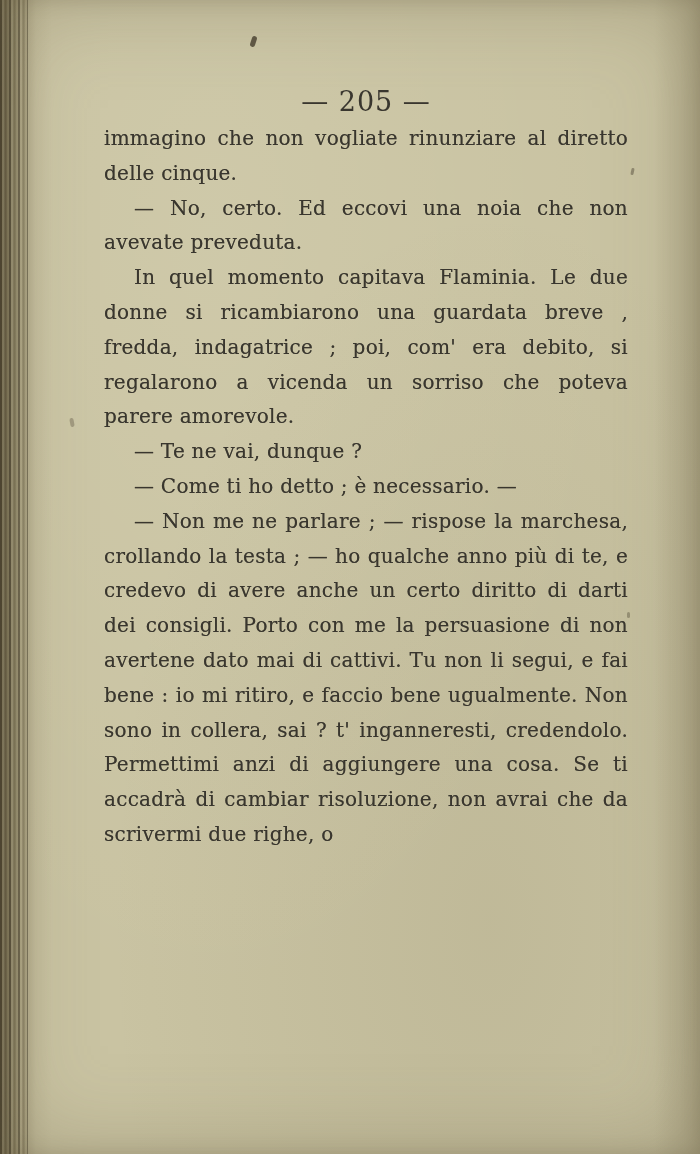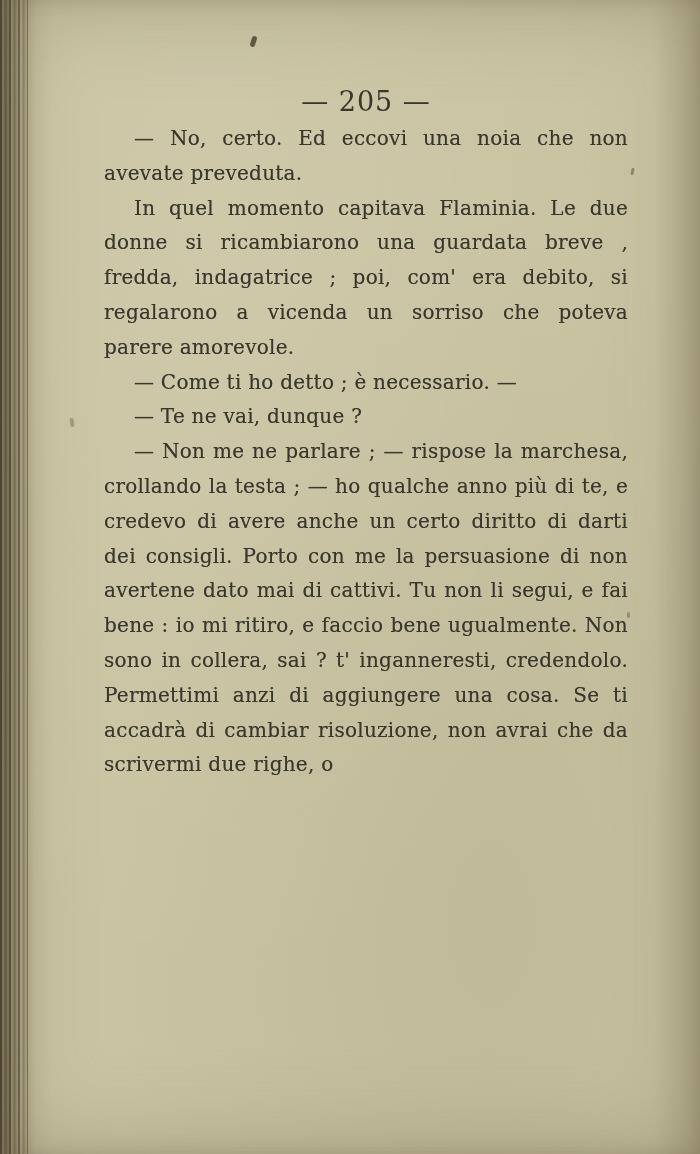--- a/index.html
+++ b/index.html
@@ -77,19 +77,20 @@
   <div class="paper-shade"></div>
 
   <div class="speck s1"></div>
   <div class="speck s2"></div>
   <div class="speck s3"></div>
   <div class="speck s4"></div>
 
   <div class="pagenum">— 205 —</div>
 
   <div class="text">
+    <p class="p-flush">immagino che non vogliate rinunziare al diretto delle cinque.</p>
     <p class="p-ind">— No, certo. Ed eccovi una noia che non avevate preveduta.</p>
     <p class="p-ind">In quel momento capitava Flaminia. Le due donne si ricambiarono una guardata breve , fredda, indagatrice ; poi, com' era debito, si regalarono a vicenda un sorriso che poteva parere amorevole.</p>
+    <p class="p-ind">— Te ne vai, dunque ?</p>
     <p class="p-ind">— Come ti ho detto ; è necessario. —</p>
-    <p class="p-ind">— Te ne vai, dunque ?</p>
     <p class="p-ind">— Non me ne parlare ; — rispose la marchesa, crollando la testa ; — ho qualche anno più di te, e credevo di avere anche un certo diritto di darti dei consigli. Porto con me la persuasione di non avertene dato mai di cattivi. Tu non li segui, e fai bene : io mi ritiro, e faccio bene ugualmente. Non sono in collera, sai ? t' inganneresti, credendolo. Permettimi anzi di aggiungere una cosa. Se ti accadrà di cambiar risoluzione, non avrai che da scrivermi due righe, o</p>
   </div>
 </div>
 
 </body></html>

